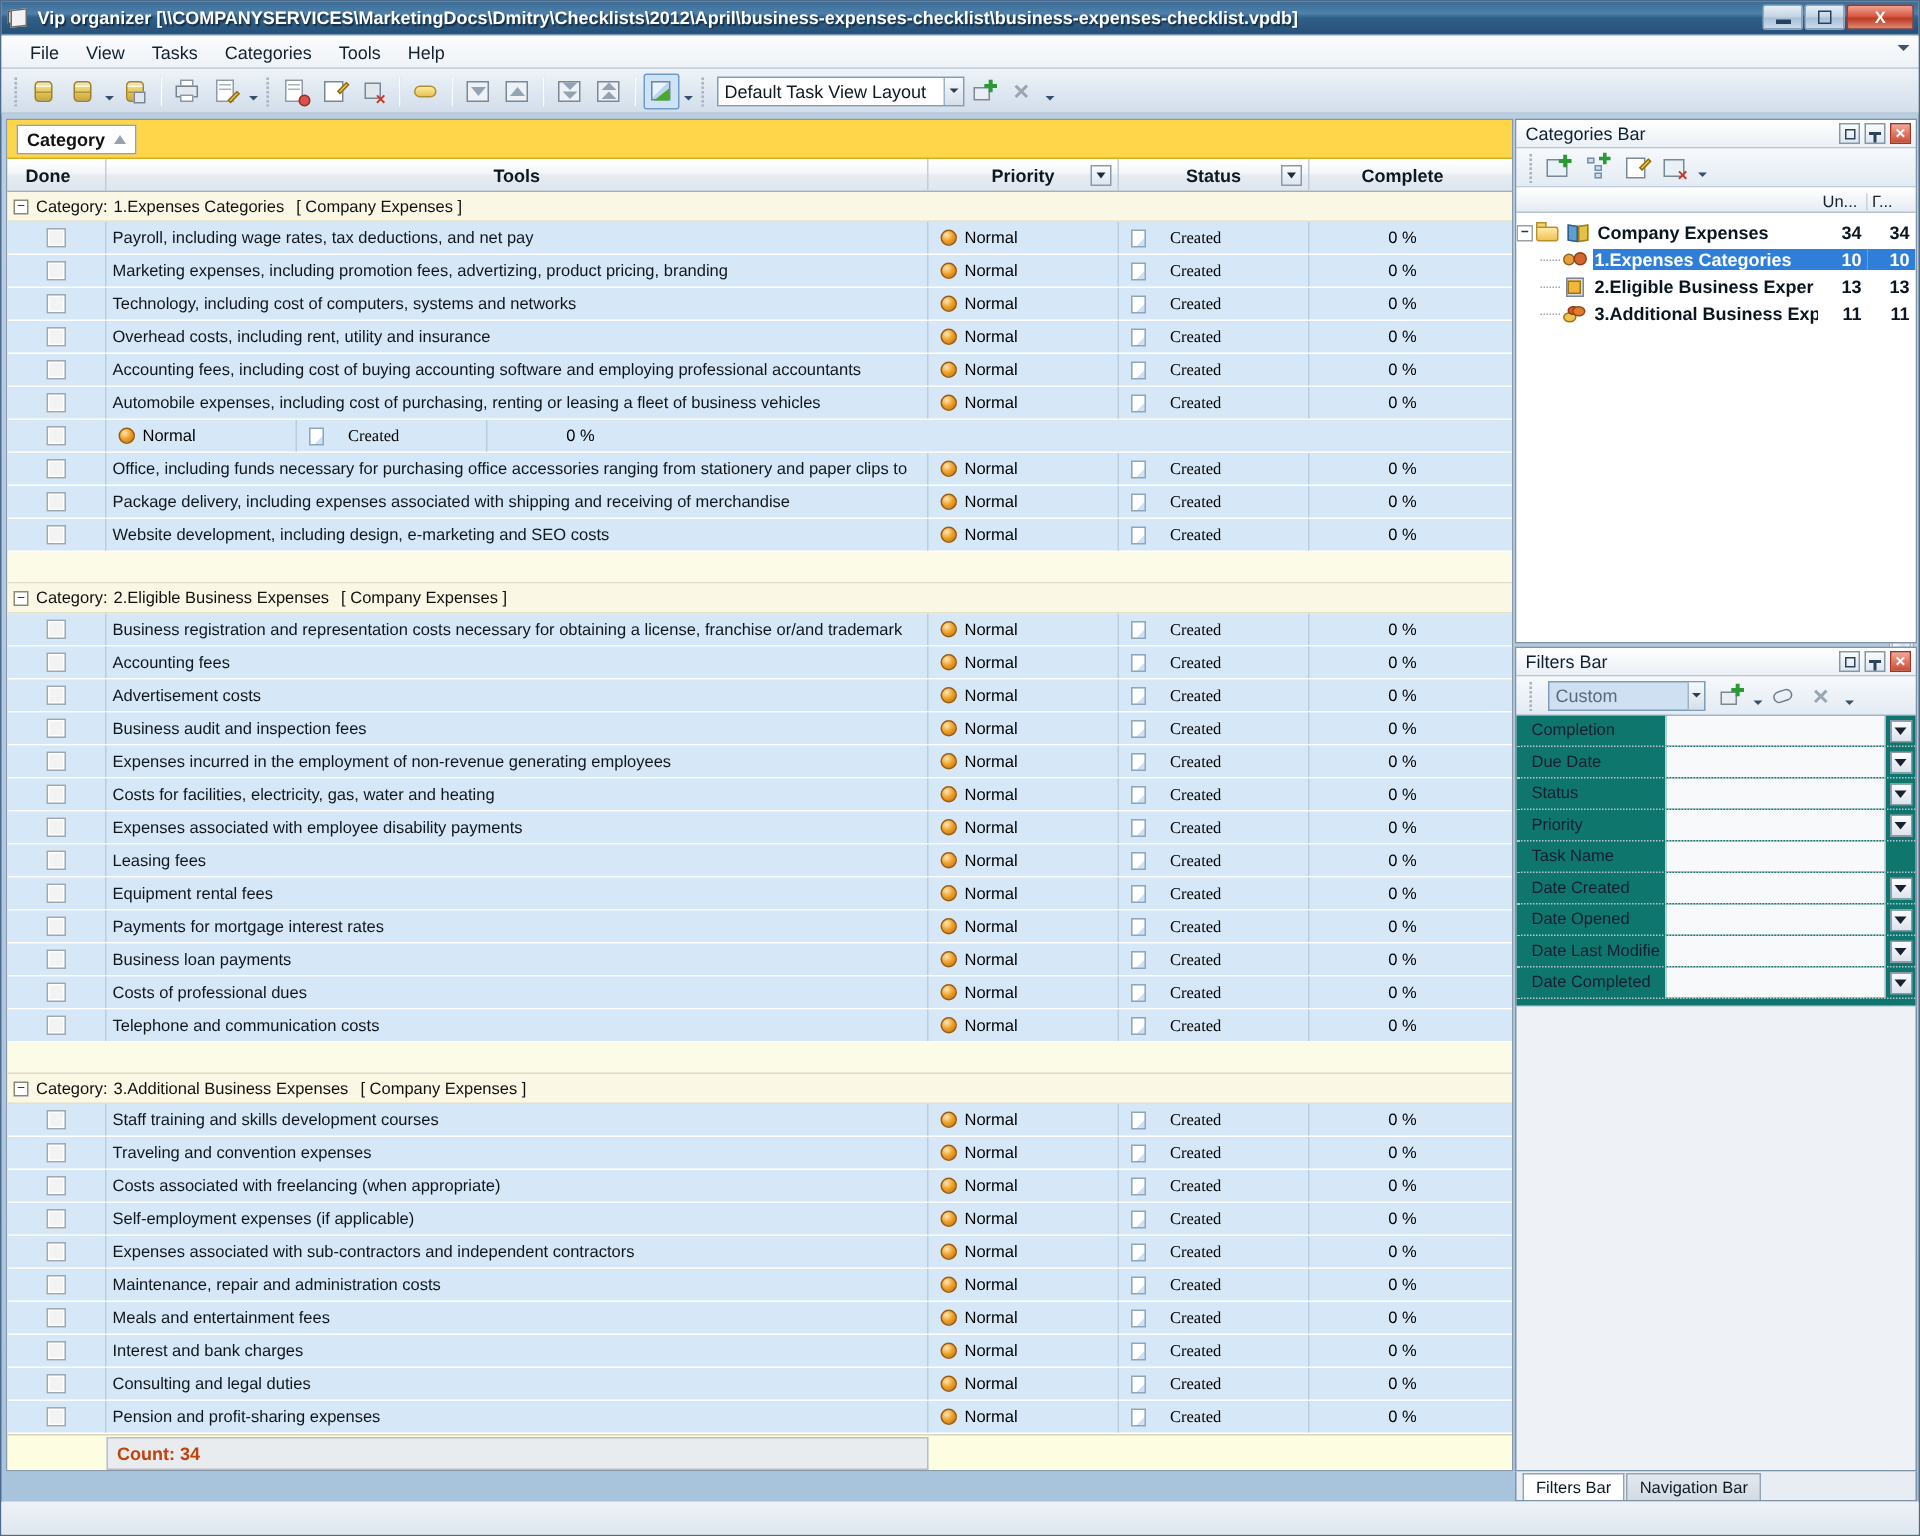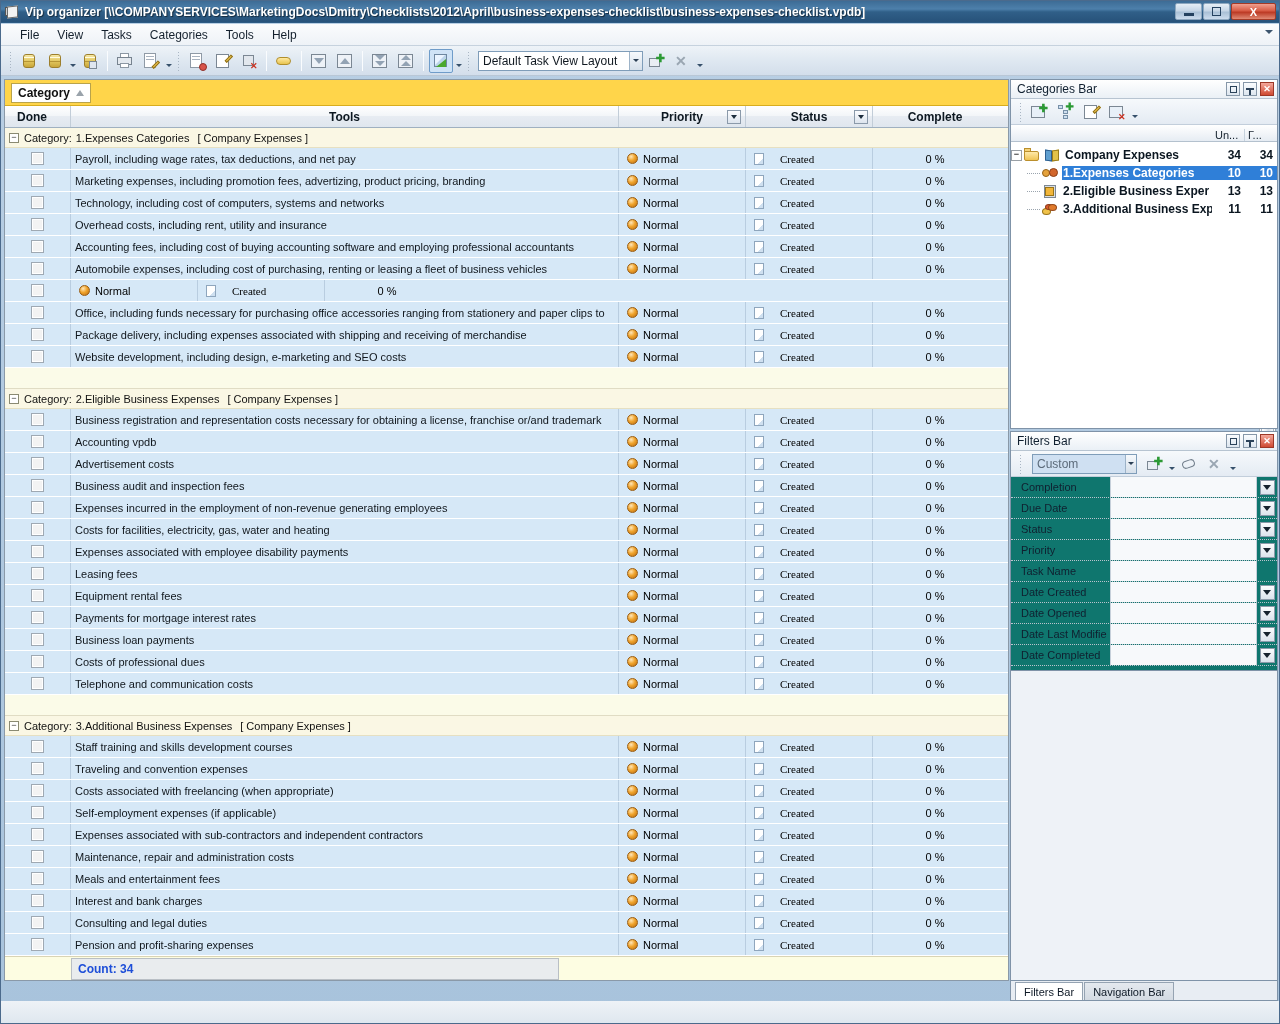--- a/index.html
+++ b/index.html
@@ -244,24 +244,24 @@
     width:10px;height:12px; background:#ffffff; border:1px solid #8fa6bd;
     position:relative; flex:0 0 auto;
     background: linear-gradient(135deg,#ffffff 70%, #cfe0f0 71%);
   }
   
   #count-row {
     flex:0 0 auto; height: 24px; background:#fdfde2; border-top:1px solid #d9d4b4;
     display:flex; align-items:center;
   }
   #count-box {
-    margin-left: 66px; width: 488px; height:22px;
+    margin-left: 66px; width: 548px; height:22px;
     background:#e9ecee; border:1px solid #b9bfc5;
     display:flex; align-items:center; padding-left:6px;
-    font-size: 12px; font-weight:bold; color:#1d4ed8;
+    font-size: 12px; font-weight:bold; color:#c2410c;
   }
   
   #grid-vscroll {
     position:absolute; right:3px; top:78px; width:17px; bottom:42px;
     background:#f0f0f0; border:1px solid #9aa7b4;
     display:flex; flex-direction:column; align-items:stretch;
   }
   .sb-btn {
     height:17px; flex:0 0 auto;
     background:linear-gradient(to bottom,#fbfcfd,#dfe6ee); border-bottom:1px solid #b8c3ce;
@@ -776,21 +776,21 @@
           <div class="tc c-stat">
             <span class="stat-doc"></span>
             <span>Created</span>
           </div>
           <div class="tc c-comp">0 %</div>
         </div>
         <div class="task-row">
           <div class="tc c-done">
             <span class="chk"></span>
           </div>
-          <div class="tc c-name">Accounting vpdb</div>
+          <div class="tc c-name">Accounting fees</div>
           <div class="tc c-prio">
             <span class="prio-dot"></span>
             <span>Normal</span>
           </div>
           <div class="tc c-stat">
             <span class="stat-doc"></span>
             <span>Created</span>
           </div>
           <div class="tc c-comp">0 %</div>
         </div>

